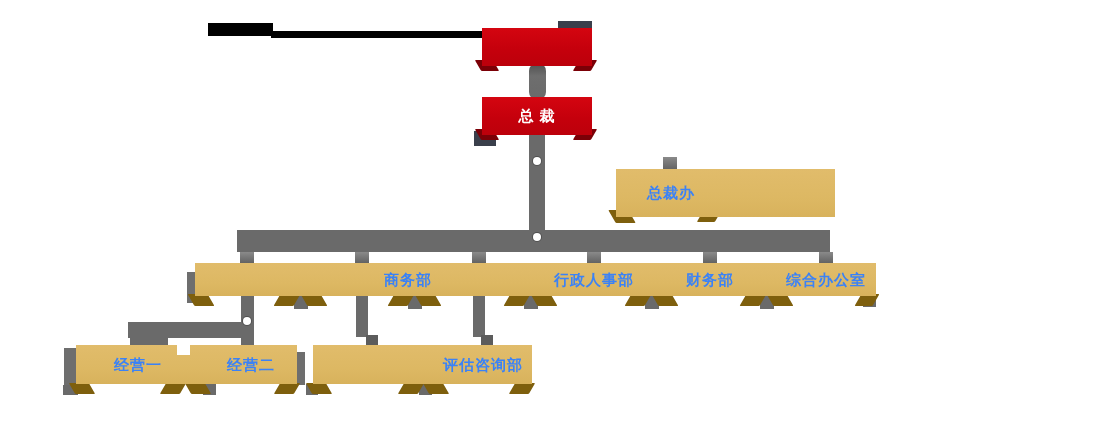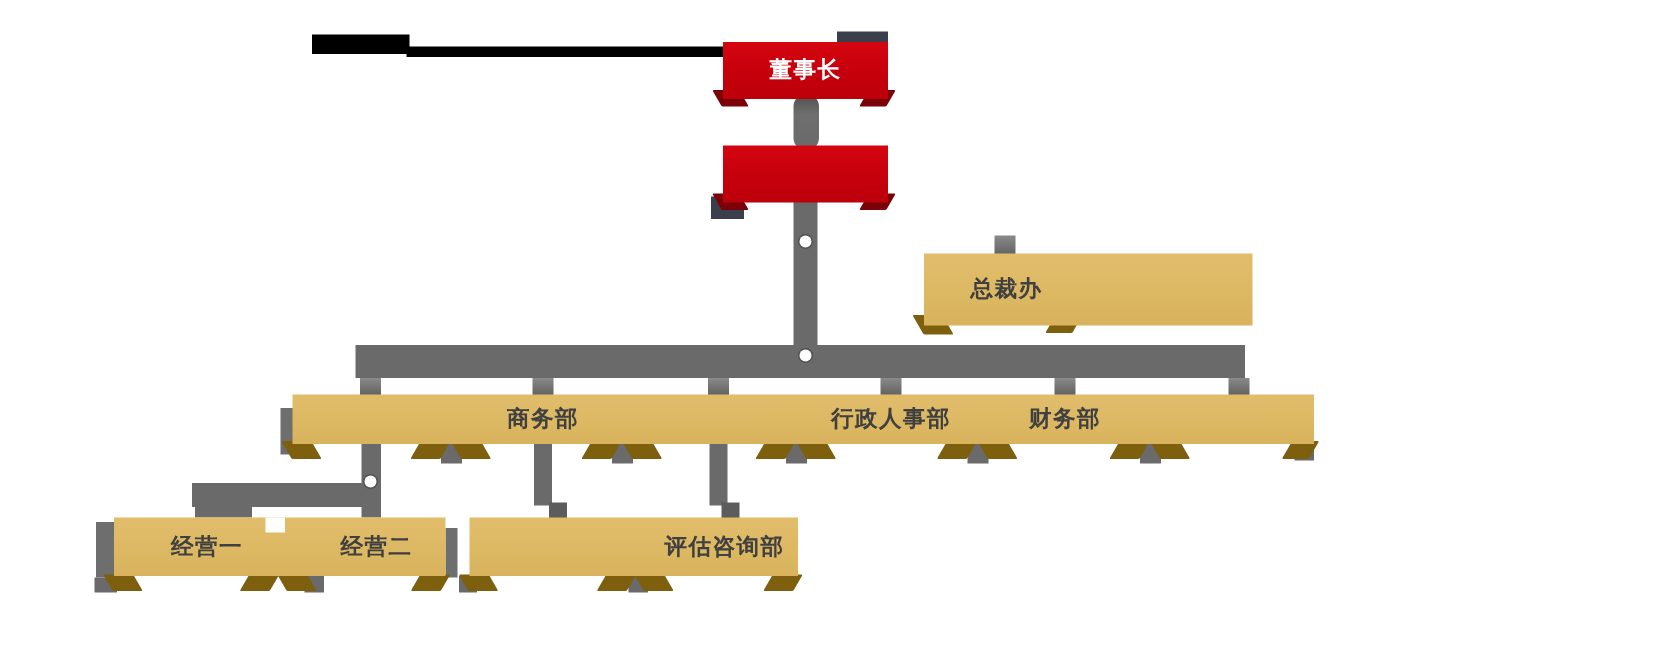--- a/index.html
+++ b/index.html
@@ -23,21 +23,21 @@
     box-shadow:0 0 0 1px rgba(60,60,60,.55);z-index:6;
   }
   
   .red-box{
     background:linear-gradient(#D40510, #C5000C 55%, #BC000B);
     z-index:4;
   }
   .tan-box{background:linear-gradient(#E1BC6B, #DDB863 60%, #D8B25C);z-index:4;}
   .lbl{
     position:absolute;text-align:center;font-size:15px;font-weight:bold;
-    color:#404040;letter-spacing:1px;white-space:nowrap;z-index:5;
+    color:#3b82f6;letter-spacing:1px;white-space:nowrap;z-index:5;
   }
   .lbl-red{color:#ffffff;}
   
   .foot{background:#7E5F0D;z-index:2;border-radius:1px;}
   .foot-red{background:#7B0007;z-index:2;border-radius:1px;}
   .skL{transform:skewX(30deg);}
   .skR{transform:skewX(-30deg);}
   .shadow-sq{background:#6A6A6A;z-index:1;}
   .sliver{background:#6E6E6E;z-index:1;}
   .notch{background:#ffffff;z-index:6;}
@@ -47,28 +47,28 @@
 
 <div id="canvas">
 
   <div class="abs blk" style="left:208px;top:23px;width:65px;height:13px;"></div>
   <div class="abs blk" style="left:271px;top:31px;width:212px;height:7px;"></div>
 
   <div class="abs slate" style="left:558px;top:21px;width:34px;height:11px;"></div>
   <div class="abs foot-red skL" style="left:478px;top:60px;width:18px;height:11px;"></div>
   <div class="abs foot-red skR" style="left:576px;top:60px;width:18px;height:11px;"></div>
   <div class="abs red-box" style="left:482px;top:28px;width:110px;height:38px;"></div>
-  <div class="lbl lbl-red" style="left:482px;top:28px;width:110px;line-height:38px;">董事长</div>
 
   <div class="abs capsule" style="left:529px;top:63px;width:17px;height:37px;"></div>
 
   <div class="abs slate" style="left:474px;top:131px;width:22px;height:15px;"></div>
   <div class="abs foot-red skL" style="left:478px;top:129px;width:18px;height:11px;"></div>
   <div class="abs foot-red skR" style="left:576px;top:129px;width:18px;height:11px;"></div>
   <div class="abs red-box" style="left:482px;top:97px;width:110px;height:38px;"></div>
+  <div class="lbl lbl-red" style="left:482px;top:97px;width:110px;line-height:38px;">总  裁</div>
 
   <div class="abs gline" style="left:529px;top:130px;width:16px;height:122px;z-index:2;"></div>
   <div class="abs dot" style="left:533px;top:157px;"></div>
 
   <div class="abs stub" style="left:663px;top:157px;width:14px;height:14px;z-index:2;"></div>
   <div class="abs foot skL" style="left:612px;top:210px;width:20px;height:13px;"></div>
   <div class="abs foot skR" style="left:700px;top:211px;width:18px;height:11px;"></div>
   <div class="abs tan-box" style="left:616px;top:169px;width:219px;height:48px;"></div>
   <div class="lbl" style="left:616px;top:169px;width:110px;line-height:48px;">总裁办</div>
 
@@ -96,23 +96,24 @@
   <div class="abs foot skL" style="left:418px;top:294px;width:20px;height:12px;"></div>
   <div class="abs foot skR" style="left:507px;top:294px;width:20px;height:12px;"></div>
   <div class="abs foot skL" style="left:534px;top:294px;width:20px;height:12px;"></div>
   <div class="abs foot skR" style="left:628px;top:294px;width:20px;height:12px;"></div>
   <div class="abs foot skL" style="left:655px;top:294px;width:20px;height:12px;"></div>
   <div class="abs foot skR" style="left:743px;top:294px;width:20px;height:12px;"></div>
   <div class="abs foot skL" style="left:770px;top:294px;width:20px;height:12px;"></div>
   <div class="abs foot skR" style="left:858px;top:294px;width:18px;height:12px;"></div>
 
   <div class="abs tan-box" style="left:195px;top:263px;width:681px;height:33px;"></div>
-  <div class="lbl" style="left:292px;top:263px;width:140px;line-height:33px;">商务部</div>
+  <div class="lbl" style="left:292px;top:263px;width:140px;line-height:33px;text-align:right;">商务部</div>
   <div class="lbl" style="left:524px;top:263px;width:140px;line-height:33px;">行政人事部</div>
   <div class="lbl" style="left:640px;top:263px;width:140px;line-height:33px;">财务部</div>
+  <div class="lbl" style="left:756px;top:263px;width:140px;line-height:33px;">综合办公室</div>
 
   <div class="abs gline" style="left:241px;top:296px;width:13px;height:49px;z-index:2;"></div>
   <div class="abs gline" style="left:128px;top:322px;width:126px;height:16px;z-index:2;"></div>
   <div class="abs gline" style="left:130px;top:326px;width:38px;height:19px;z-index:2;"></div>
   <div class="abs dot" style="left:243px;top:317px;"></div>
   <div class="abs gline" style="left:356px;top:296px;width:12px;height:41px;z-index:2;"></div>
   <div class="abs gline-dk" style="left:366px;top:335px;width:12px;height:12px;z-index:2;"></div>
   <div class="abs gline" style="left:473px;top:296px;width:12px;height:41px;z-index:2;"></div>
   <div class="abs gline-dk" style="left:481px;top:335px;width:12px;height:12px;z-index:2;"></div>
 

